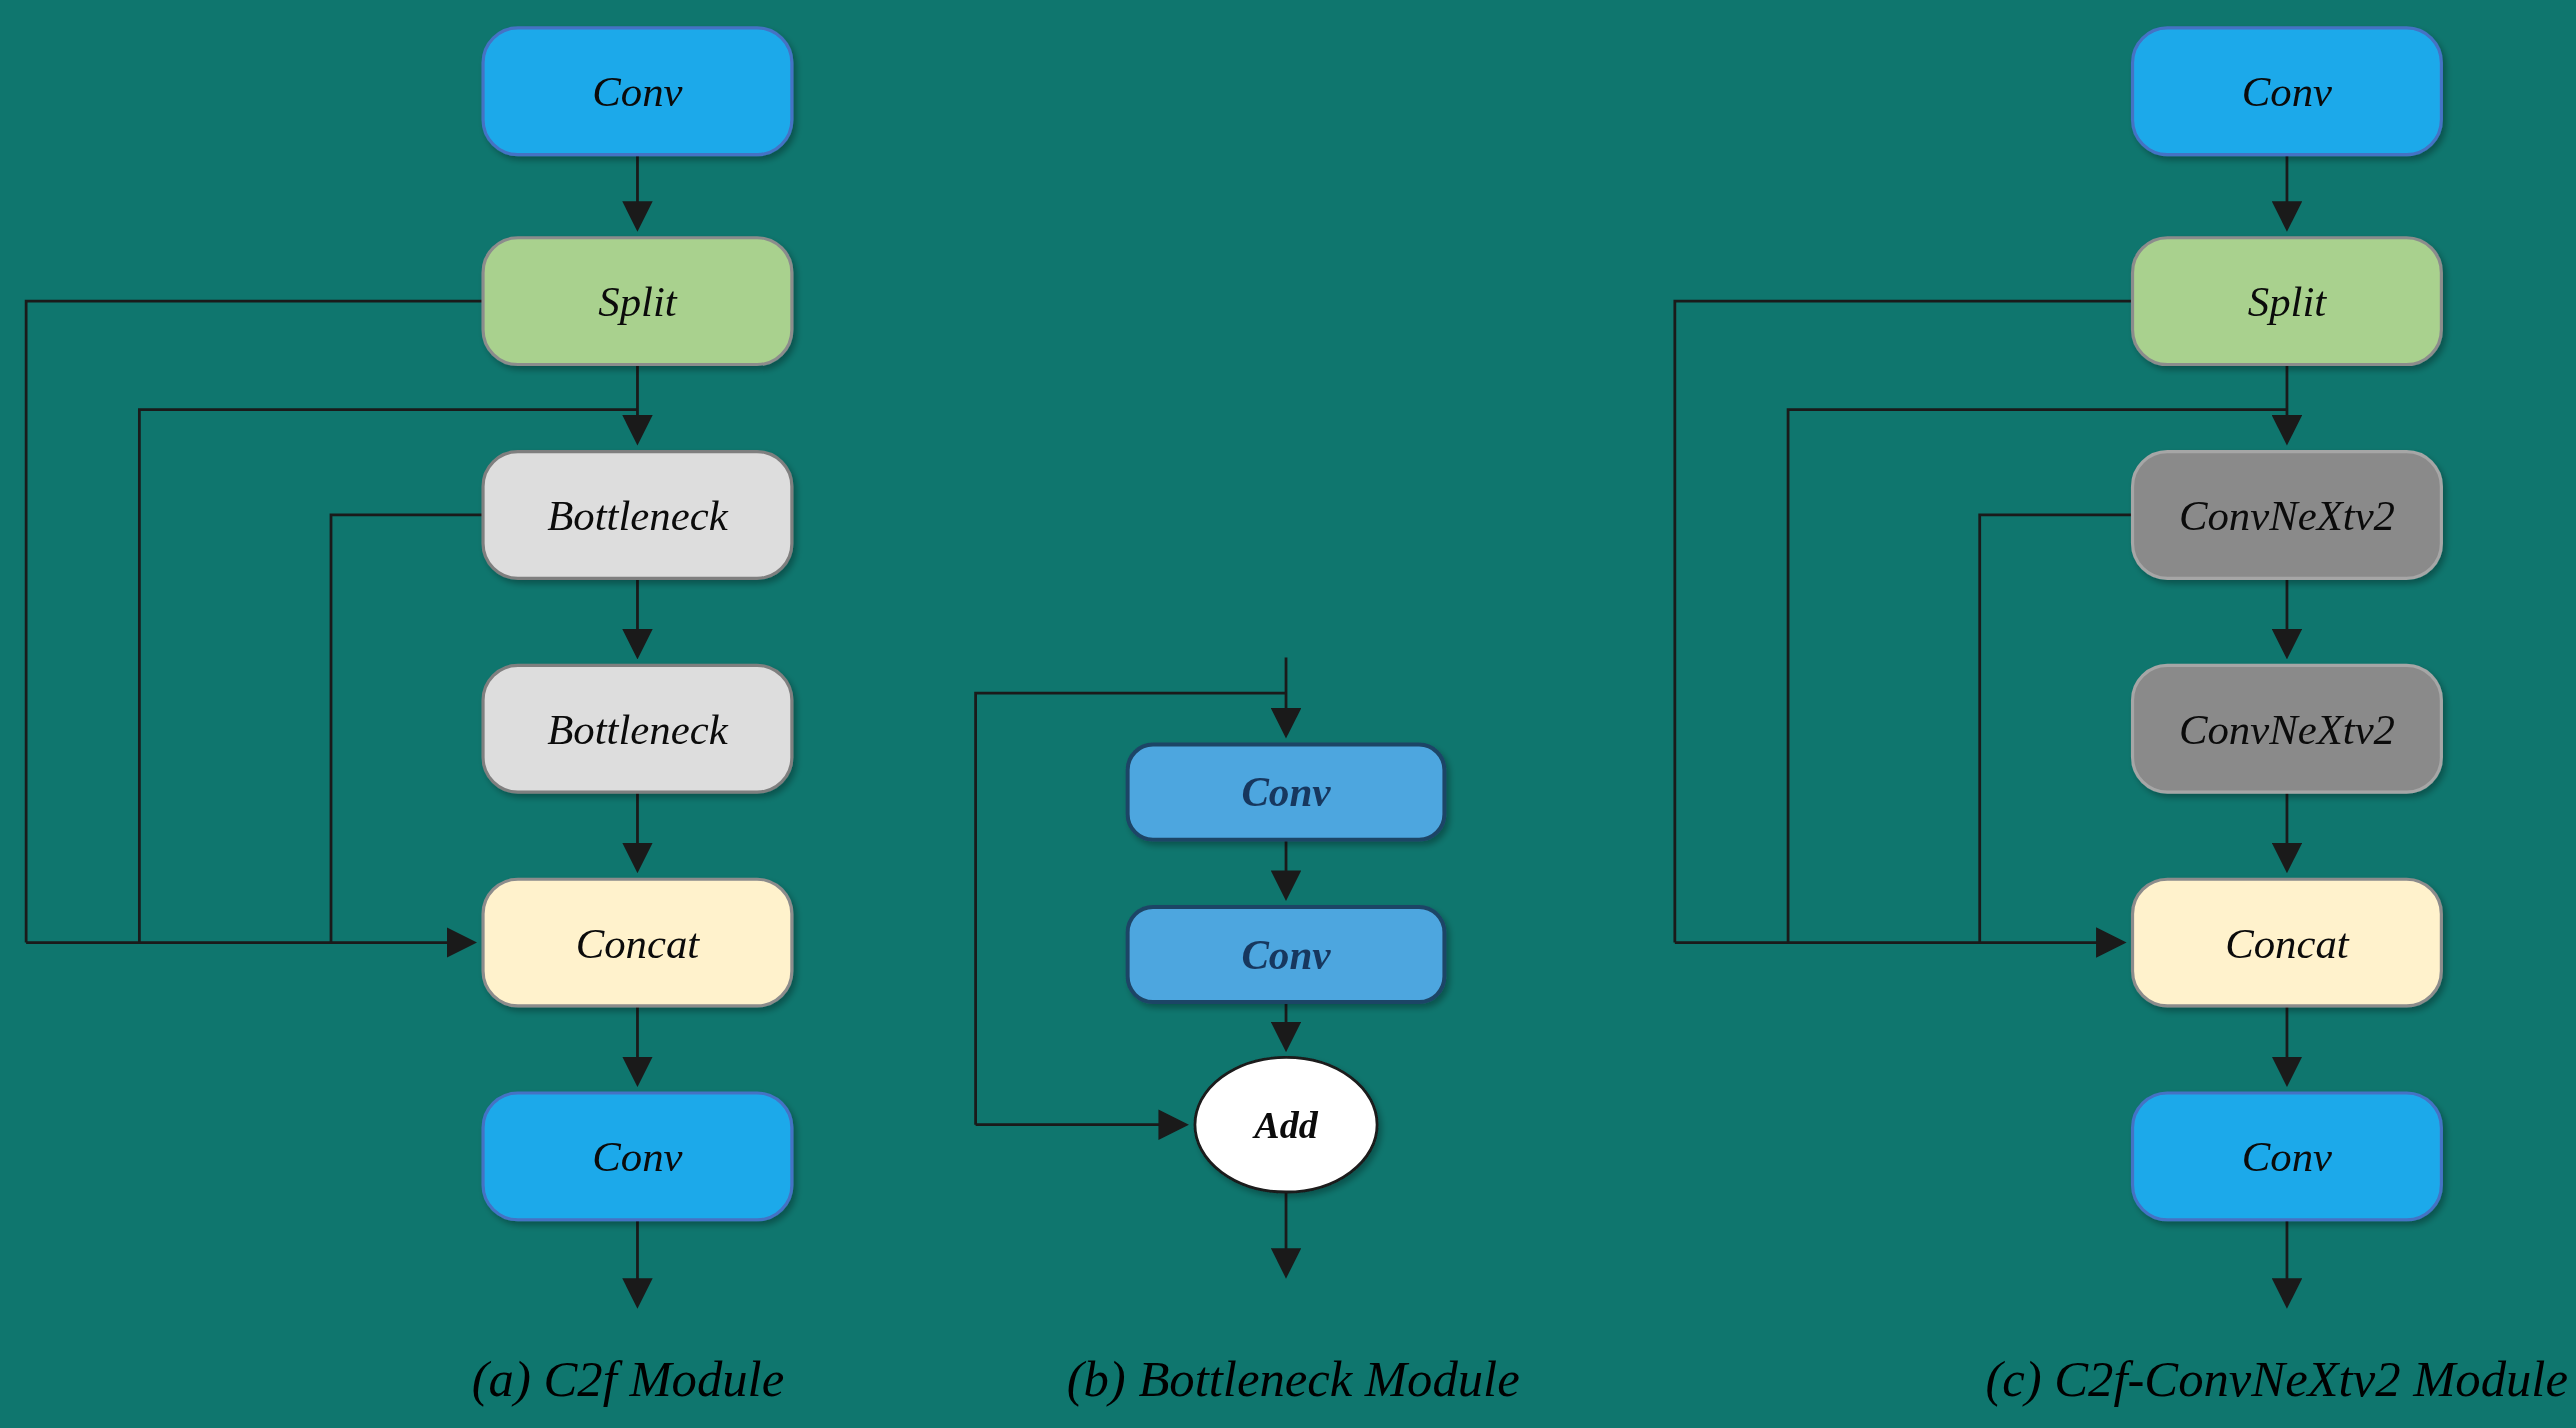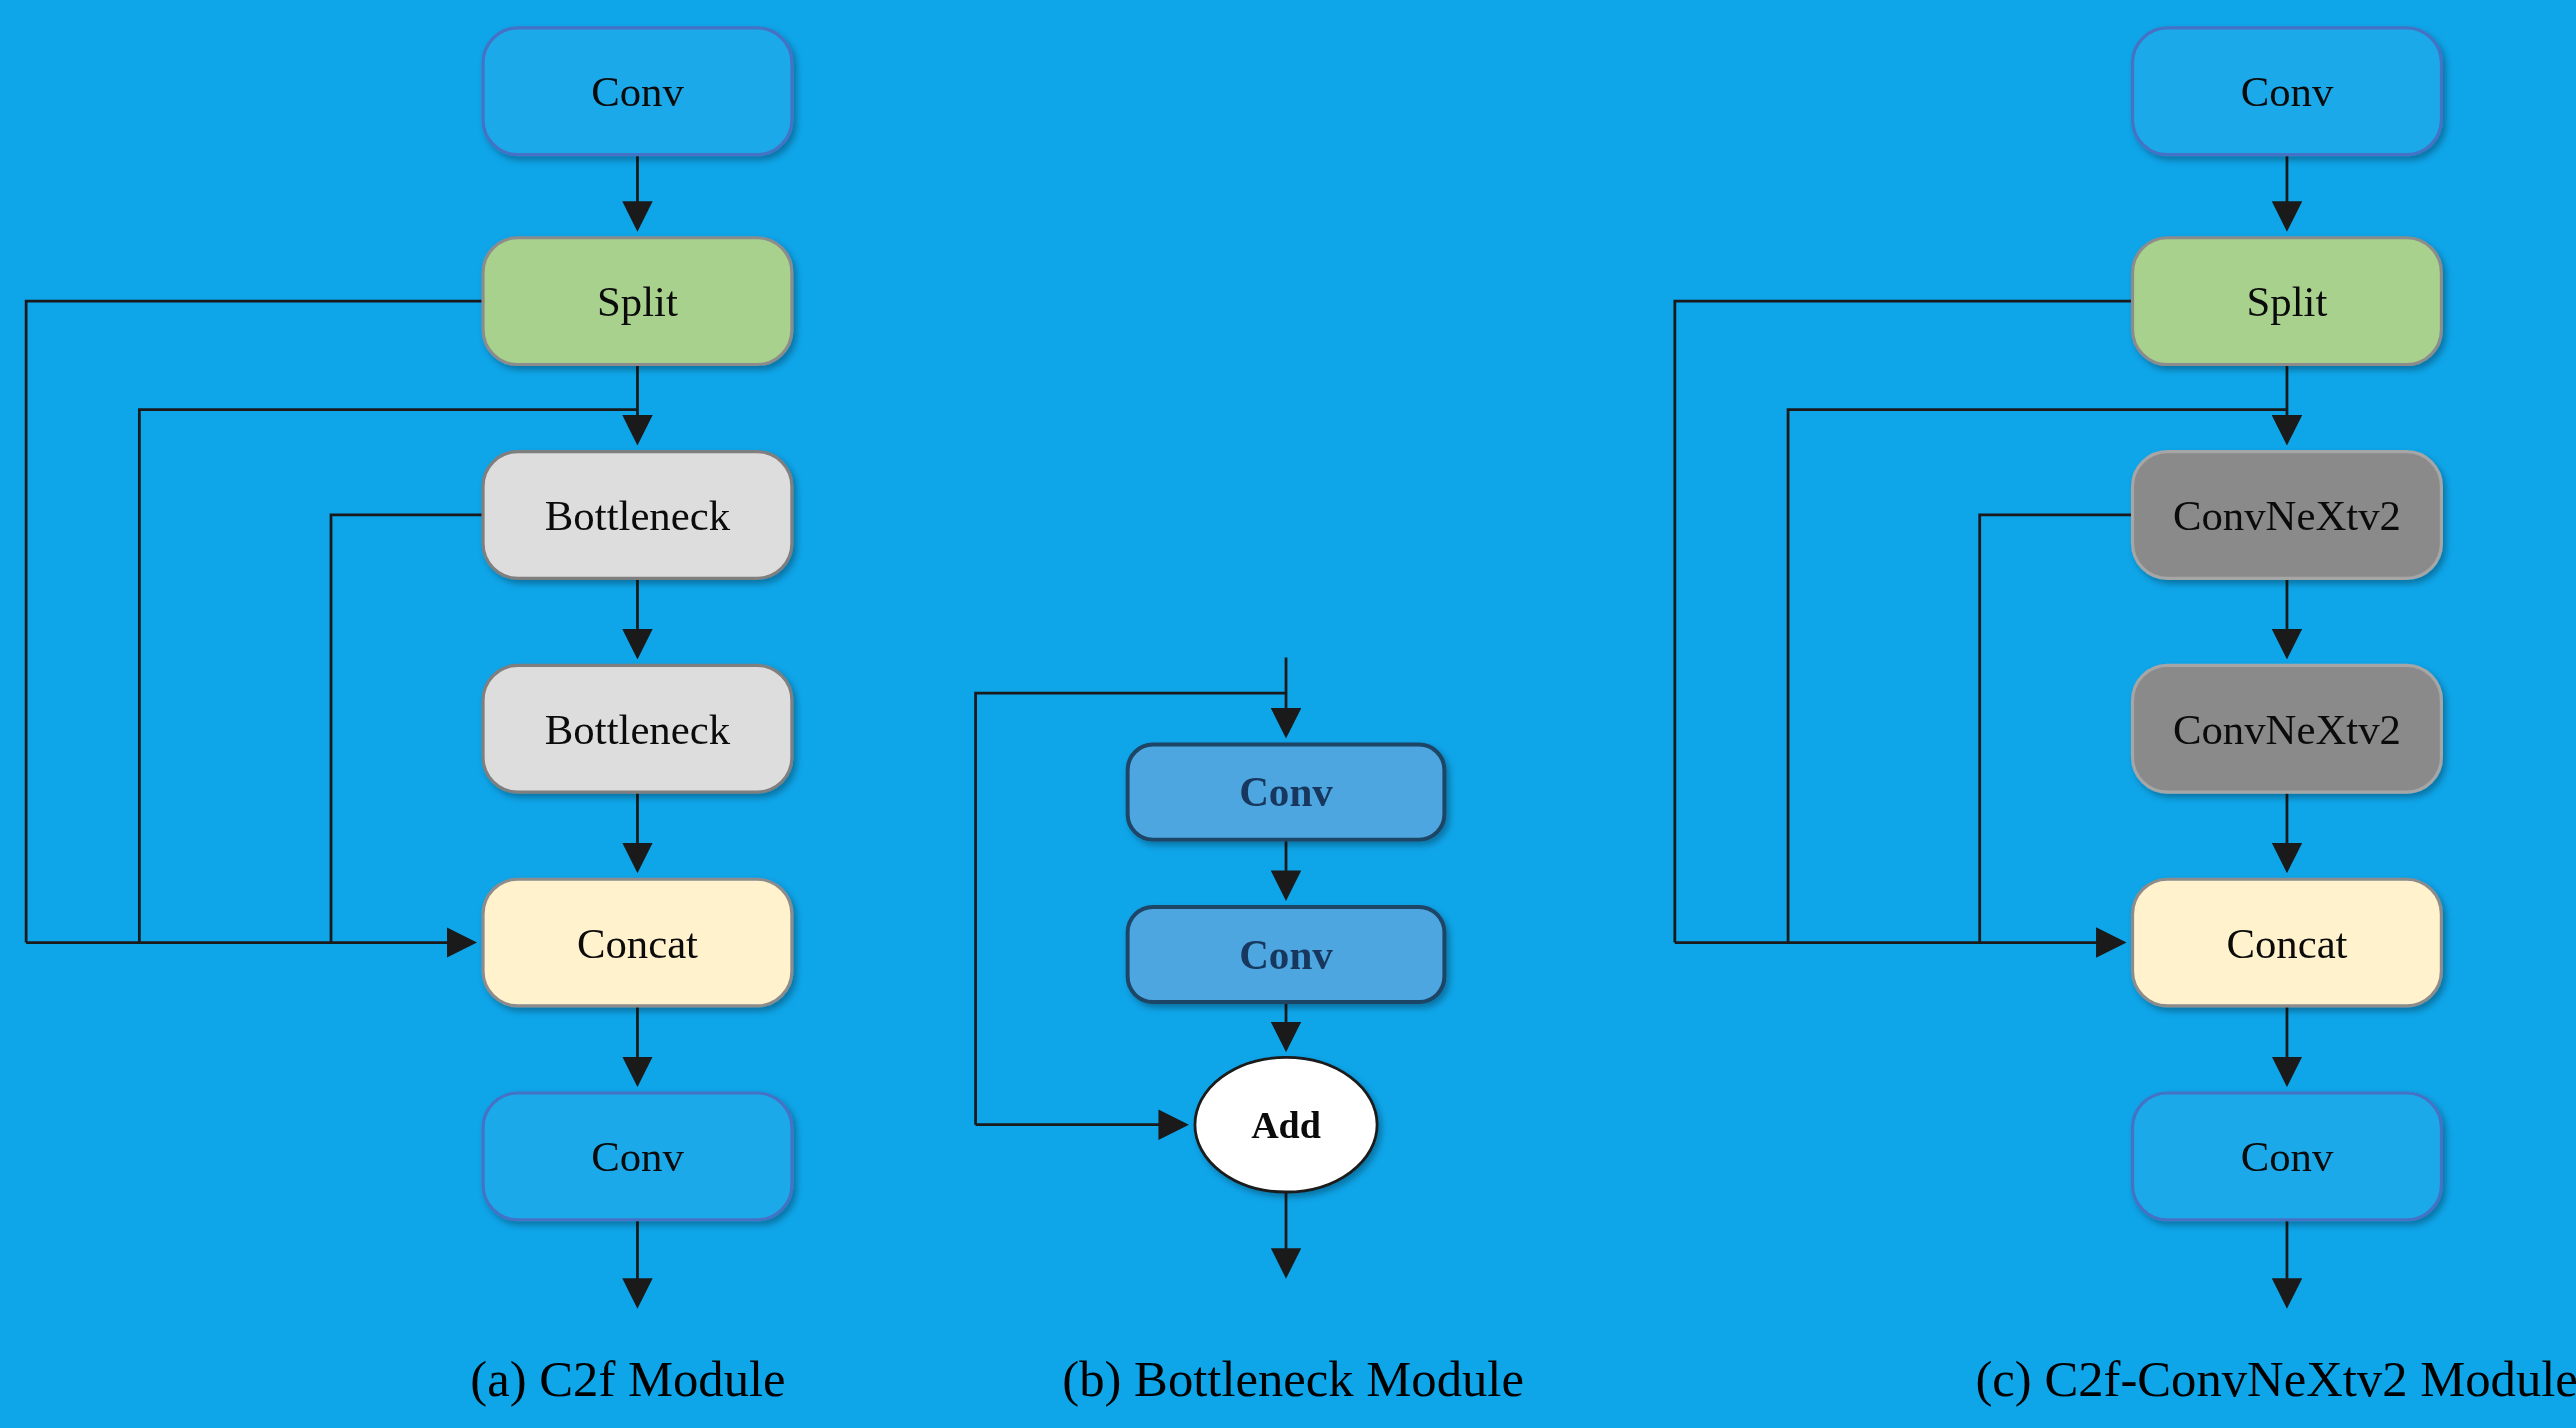--- a/index.html
+++ b/index.html
@@ -1,16 +1,16 @@
 <!DOCTYPE html>
 <html style="font-size:12.7px"><head>
 <meta charset="utf-8">
 <style>
   html, body { margin: 0; padding: 0; background: #ffffff; }
-  #canvas { position: relative; width: 2576px; height: 1429px; background: #0ea5e9; }
+  #canvas { position: relative; width: 2576px; height: 1429px; background: #0f766e; font-style: italic; }
   svg { display: block; width: 2576px; height: 1429px; font-family: "Liberation Serif", serif; }
 
   .flow-line   { stroke: #1a1a1a; stroke-width: 3.5; fill: none; }
   .node-rect   { stroke-width: 4; filter: url(#softShadow); }
   .rect-conv       { stroke: #4472C4; }
   .rect-split      { stroke: #8c8c8c; }
   .rect-bottleneck { stroke: #7f7f7f; }
   .rect-concat     { stroke: #8c8c8c; }
   .rect-convnext   { stroke: #a6a6a6; }
   .rect-innerconv  { stroke: #1F4466; stroke-width: 5; }

